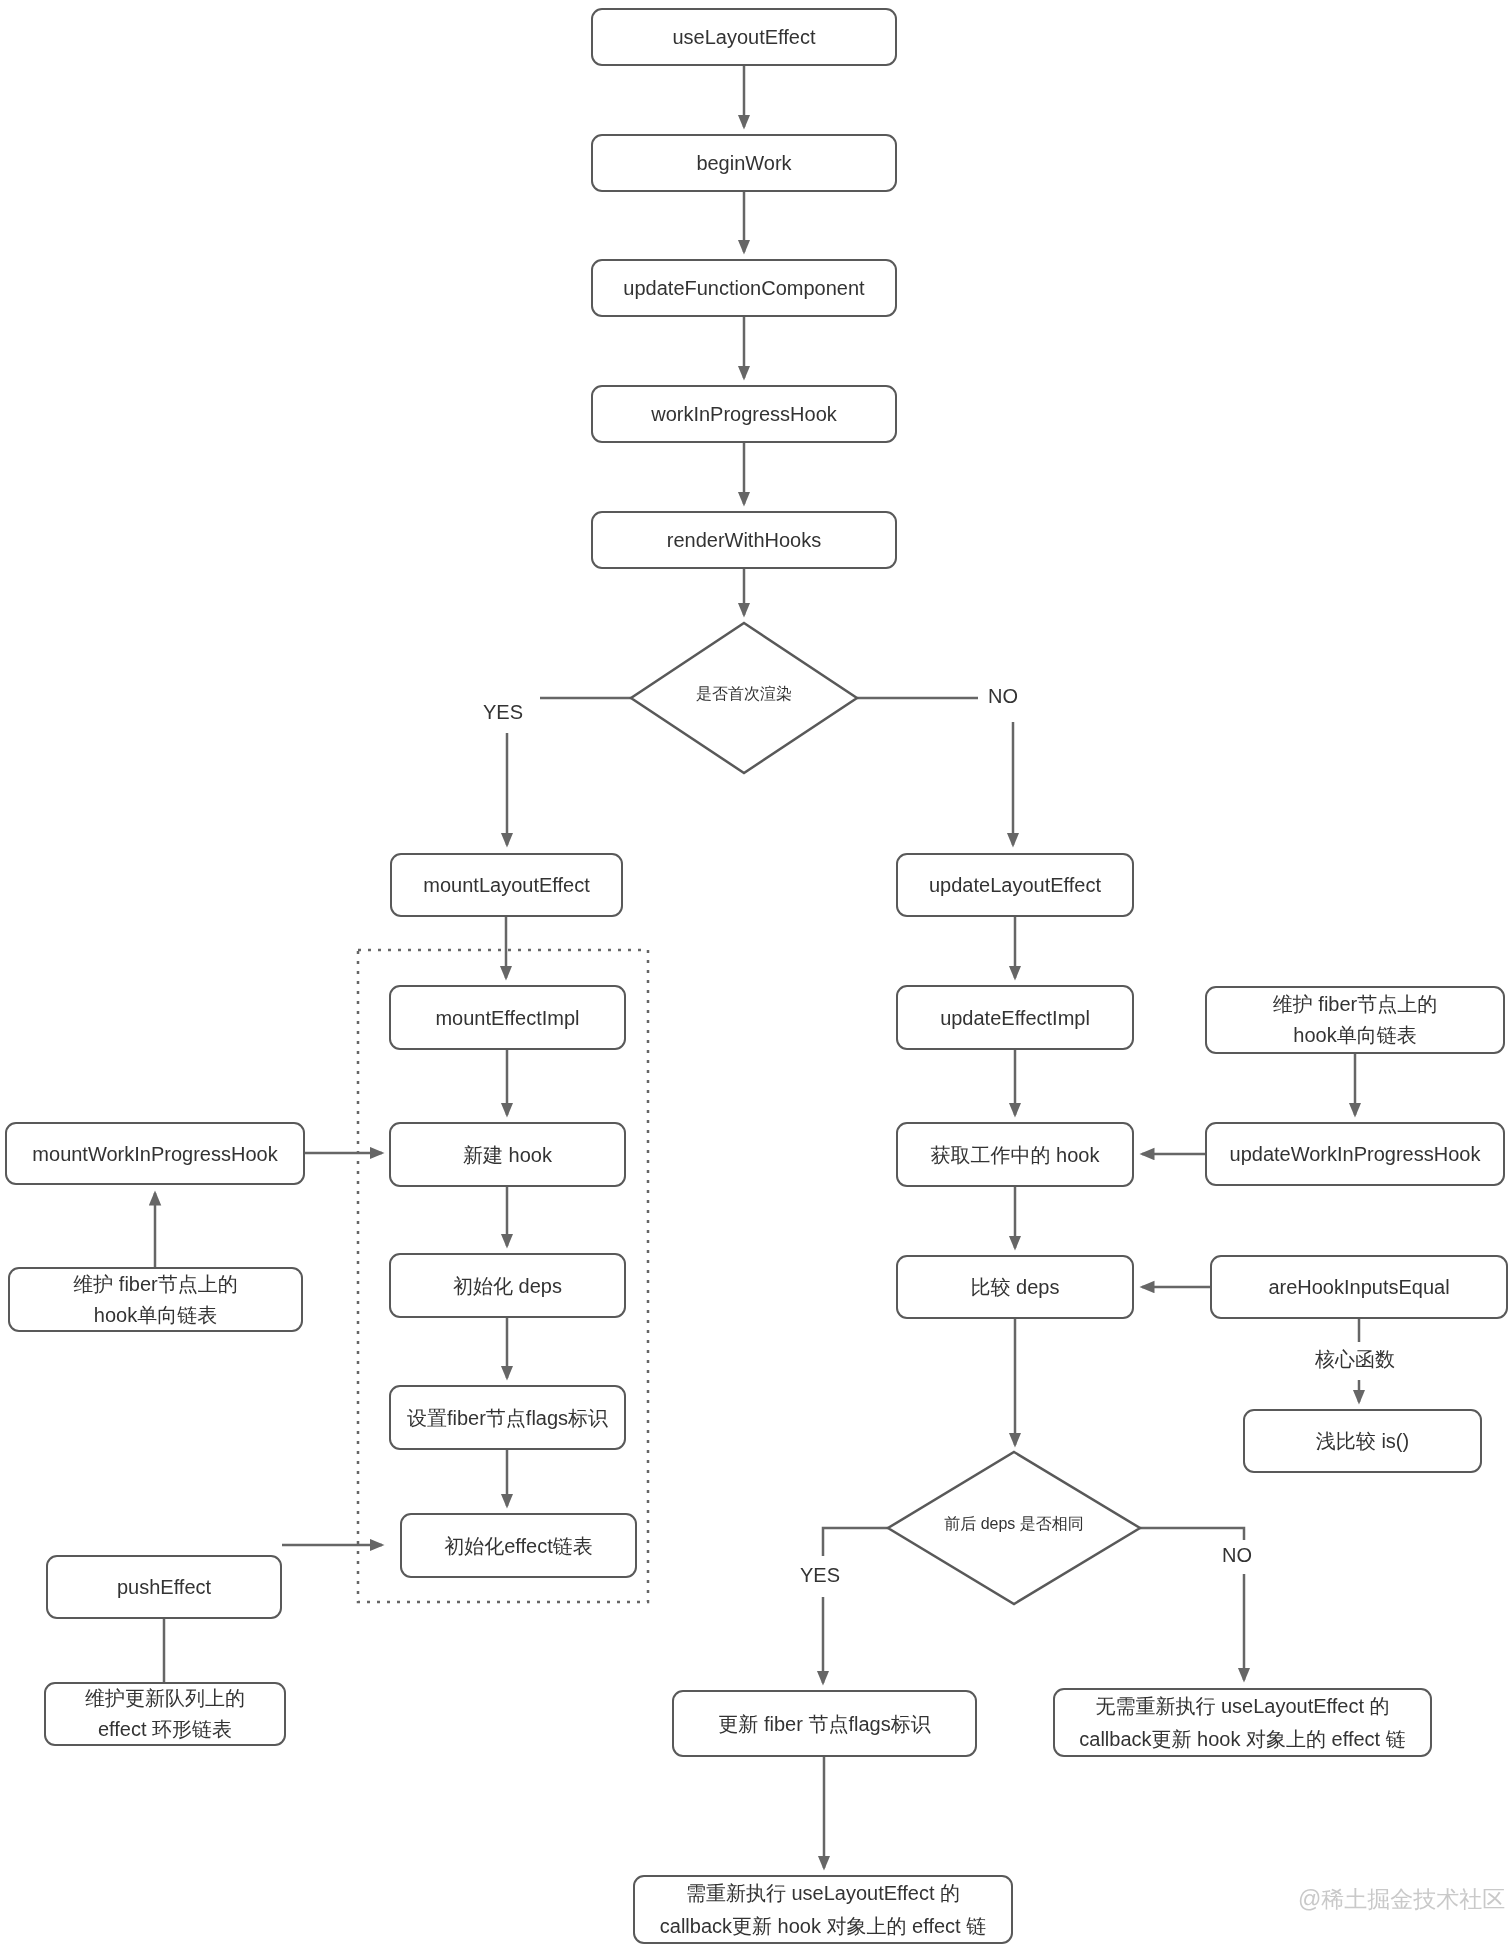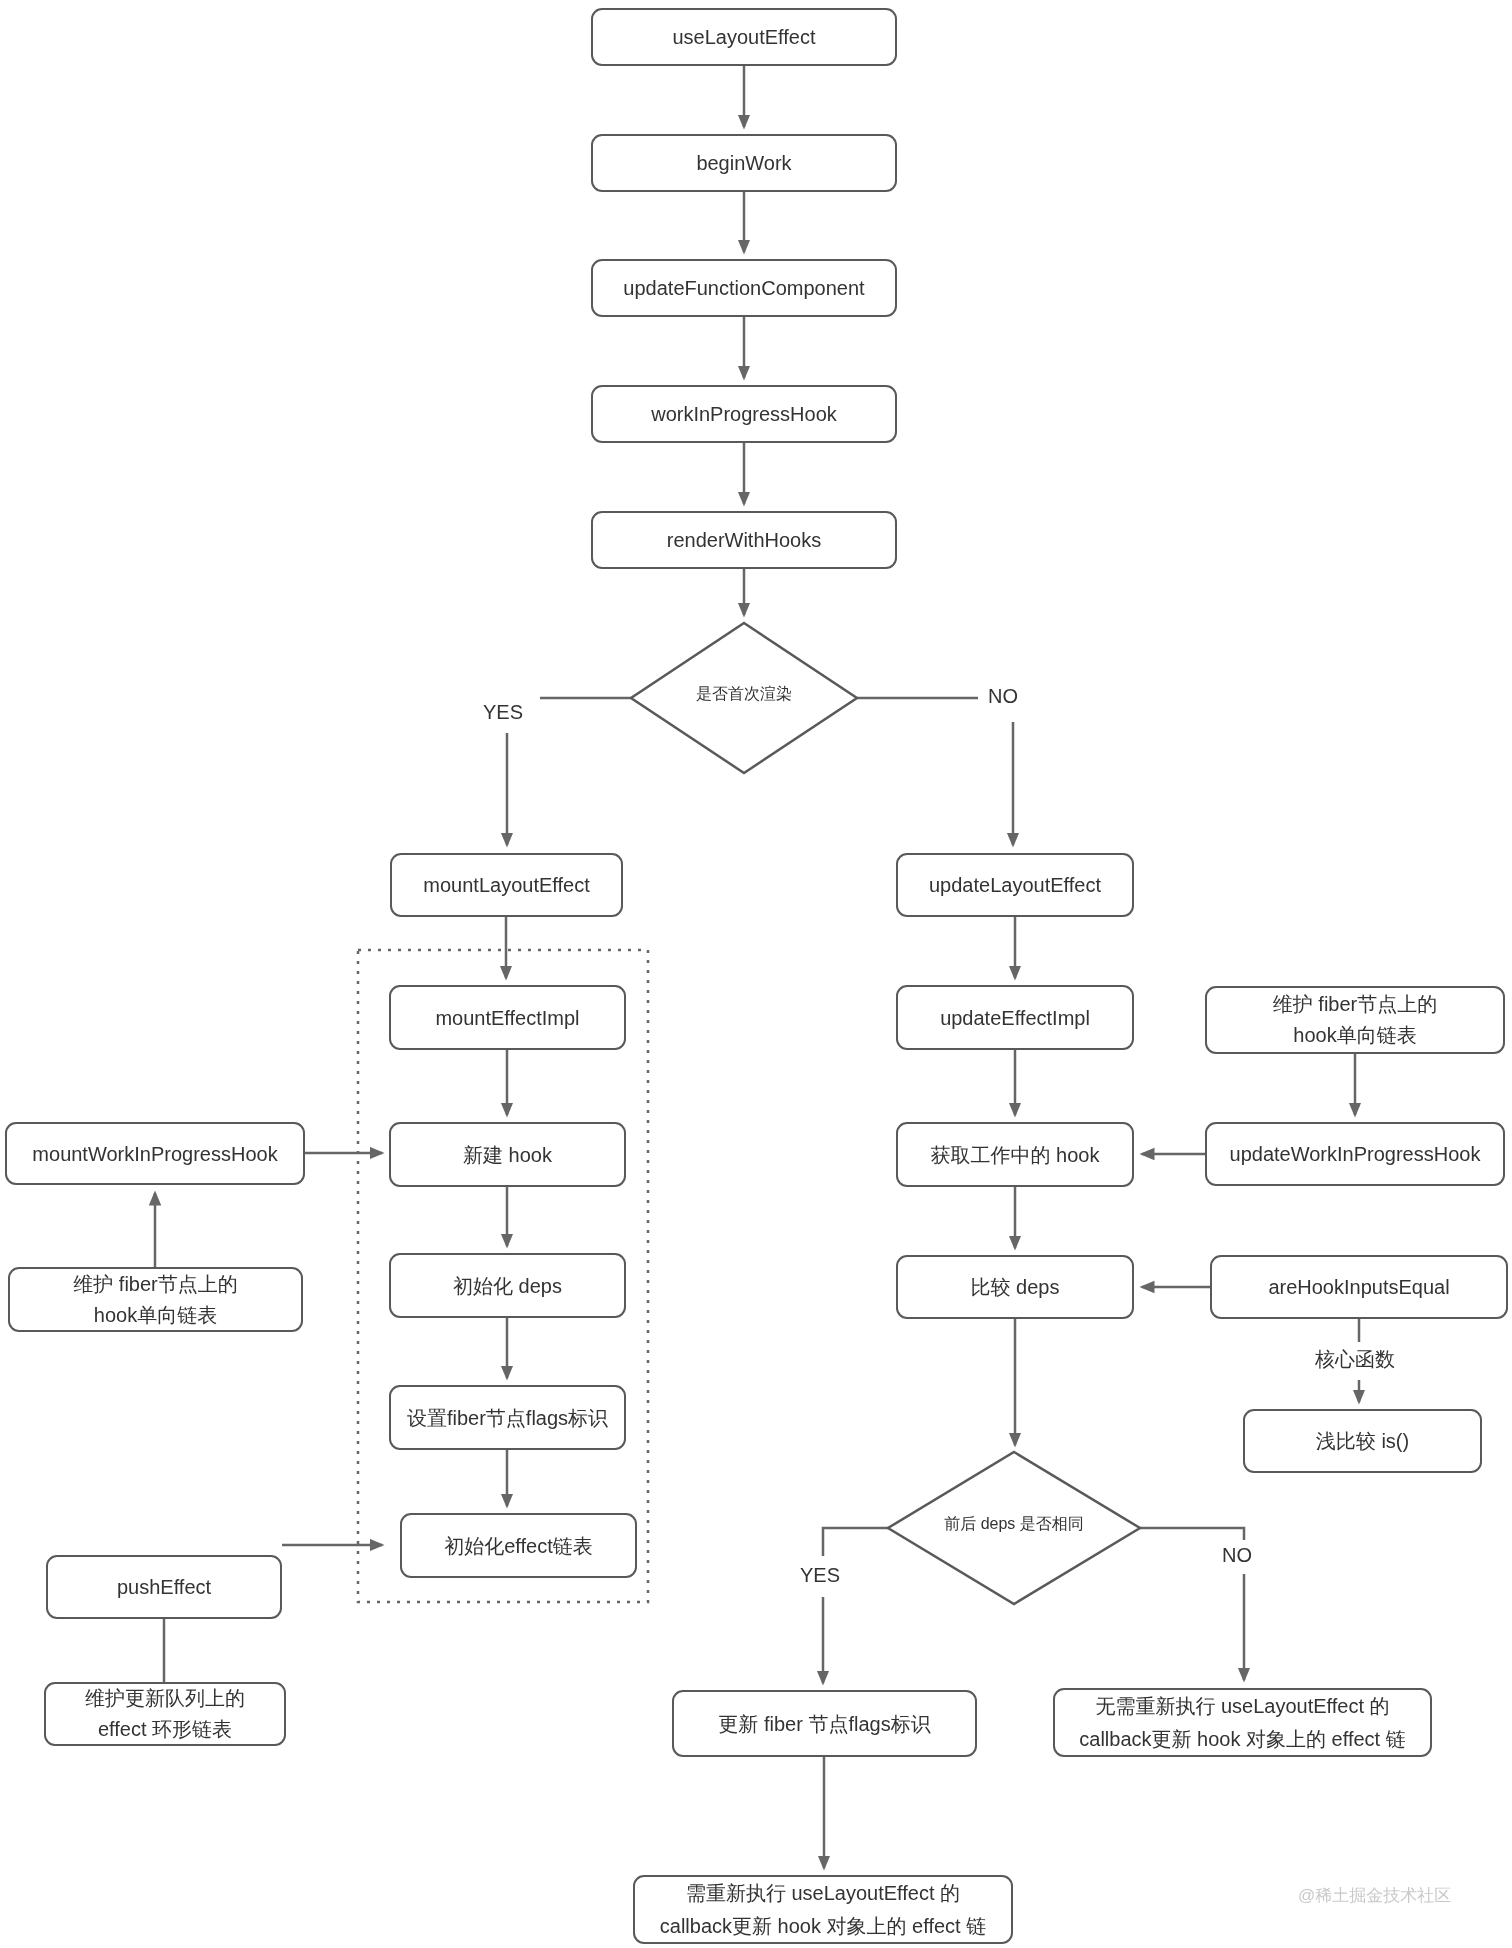--- a/index.html
+++ b/index.html
@@ -40,21 +40,21 @@
   .diamond-label{
     position:absolute;
     font-size:16px;
     color:#333333;
     text-align:center;
     white-space:nowrap;
     z-index:3;
   }
   .watermark{
     position:absolute;
-    font-size:17px;
+    font-size:23px;
     color:#c9c9c9;
     white-space:nowrap;
     z-index:3;
   }
 </style>
 </head>
 <body>
 
 <div id="canvas">
 

